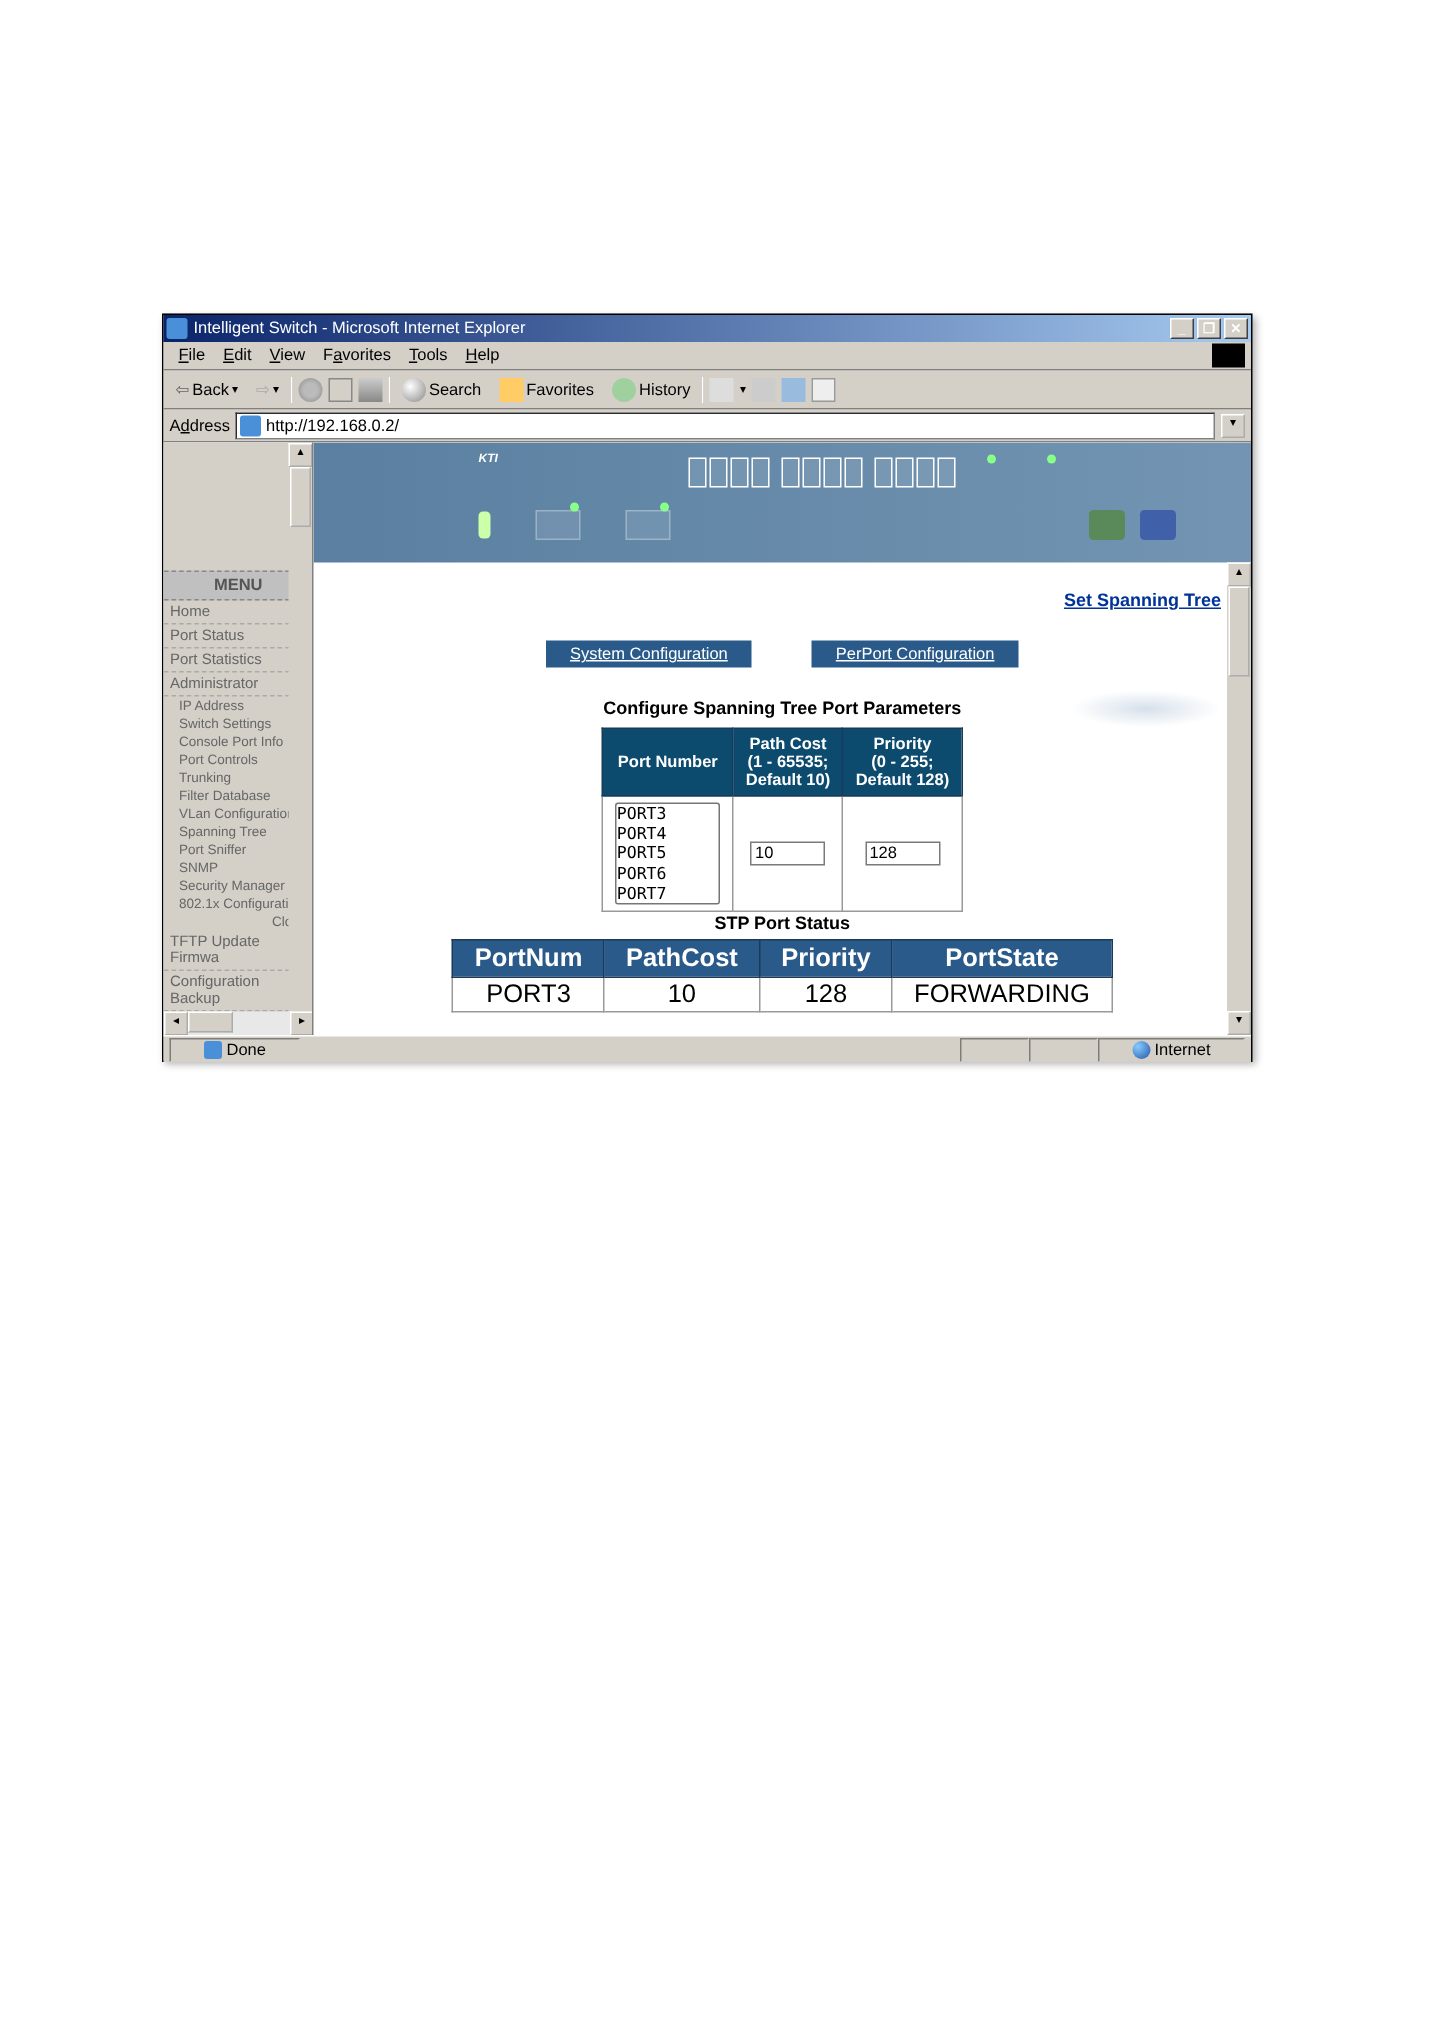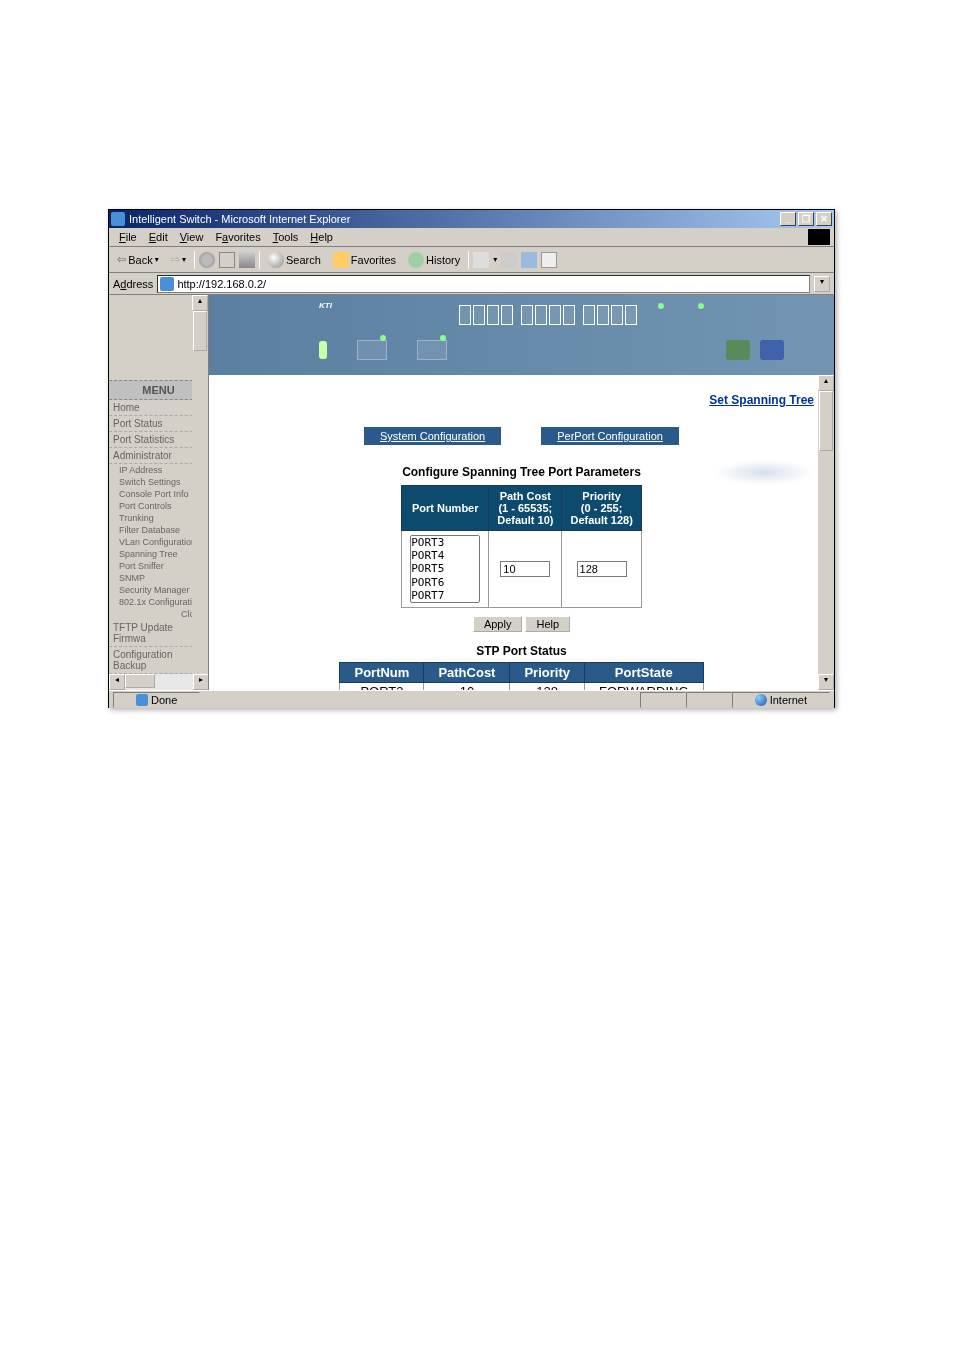--- a/index.html
+++ b/index.html
@@ -59,21 +59,21 @@
   .config-title { text-align: center; font-weight: bold; font-size: 12px; margin-bottom: 6px; }
   .config-table { margin: 0 auto; border-collapse: collapse; }
   .config-table th { background: #0c4a6e; color: #fff; padding: 4px 8px; font-size: 11px; border: 1px solid #1a3a5a; text-align: center; font-weight: bold; }
   .config-table td { border: 1px solid #999; padding: 4px 8px; text-align: center; vertical-align: middle; }
   select.port-select { width: 70px; font-size: 11px; font-family: monospace; }
   .port-select option { font-family: monospace; }
   input.val-input { width: 50px; font-size: 11px; border: 1px solid #7a7a7a; padding: 1px 2px; }
   .btn-row { text-align: center; margin: 8px 0 12px 0; }
   .std-btn { background: #d4d0c8; border: 1px outset #fff; padding: 1px 10px; font-size: 11px; cursor: pointer; }
   .status-title { text-align: center; font-weight: bold; font-size: 12px; margin-bottom: 4px; }
-  .status-table { margin: 0 auto; border-collapse: collapse; font-size: 13px; }
+  .status-table { margin: 0 auto; border-collapse: collapse; font-size: 17px; }
   .status-table th { background: #2a5a8a; color: #fff; padding: 2px 14px; border: 1px solid #1a3a5a; font-weight: bold; }
   .status-table td { border: 1px solid #999; padding: 1px 14px; text-align: center; font-family: Arial; }
   .main-scroll-v { position: absolute; right: 0; top: 80px; width: 16px; height: 315px; background: #d4d0c8; }
   .main-scroll-v .sb-arrow.down { bottom: 0; }
   .main-scroll-v .sb-thumb { height: 60px; }
   .sidebar-hscroll { position: absolute; left: 0; bottom: 0; width: 100px; height: 16px; background: #d4d0c8; display: flex; }
   .hsb-arrow { width: 16px; height: 16px; background: #d4d0c8; border: 1px outset #fff; text-align: center; font-size: 8px; }
   .hsb-track { flex: 1; background: #e8e8e8; position: relative; }
   .hsb-thumb { position: absolute; left: 0; top: 0; width: 30px; height: 14px; background: #d4d0c8; border: 1px outset #fff; }
   .statusbar { height: 18px; background: #d4d0c8; border-top: 1px solid #fff; display: flex; align-items: center; padding: 0 4px; font-size: 11px; }
@@ -280,24 +280,20 @@
                   <option>PORT6</option>
                   <option>PORT7</option>
                 </select>
               </td>
               <td><input class="val-input" value="10" style=""></td>
               <td><input class="val-input" value="128" style=""></td>
             </tr>
           </tbody>
             </table>
 
-          <div class="btn-row">
-            <button class="std-btn">Apply</button>
-            <button class="std-btn">Help</button>
-          </div>
 
           <div class="status-title">STP Port Status</div>
 
           <table class="status-table">
             <tbody>
                 <tr>
               <th>PortNum</th>
               <th>PathCost</th>
               <th>Priority</th>
               <th>PortState</th>

